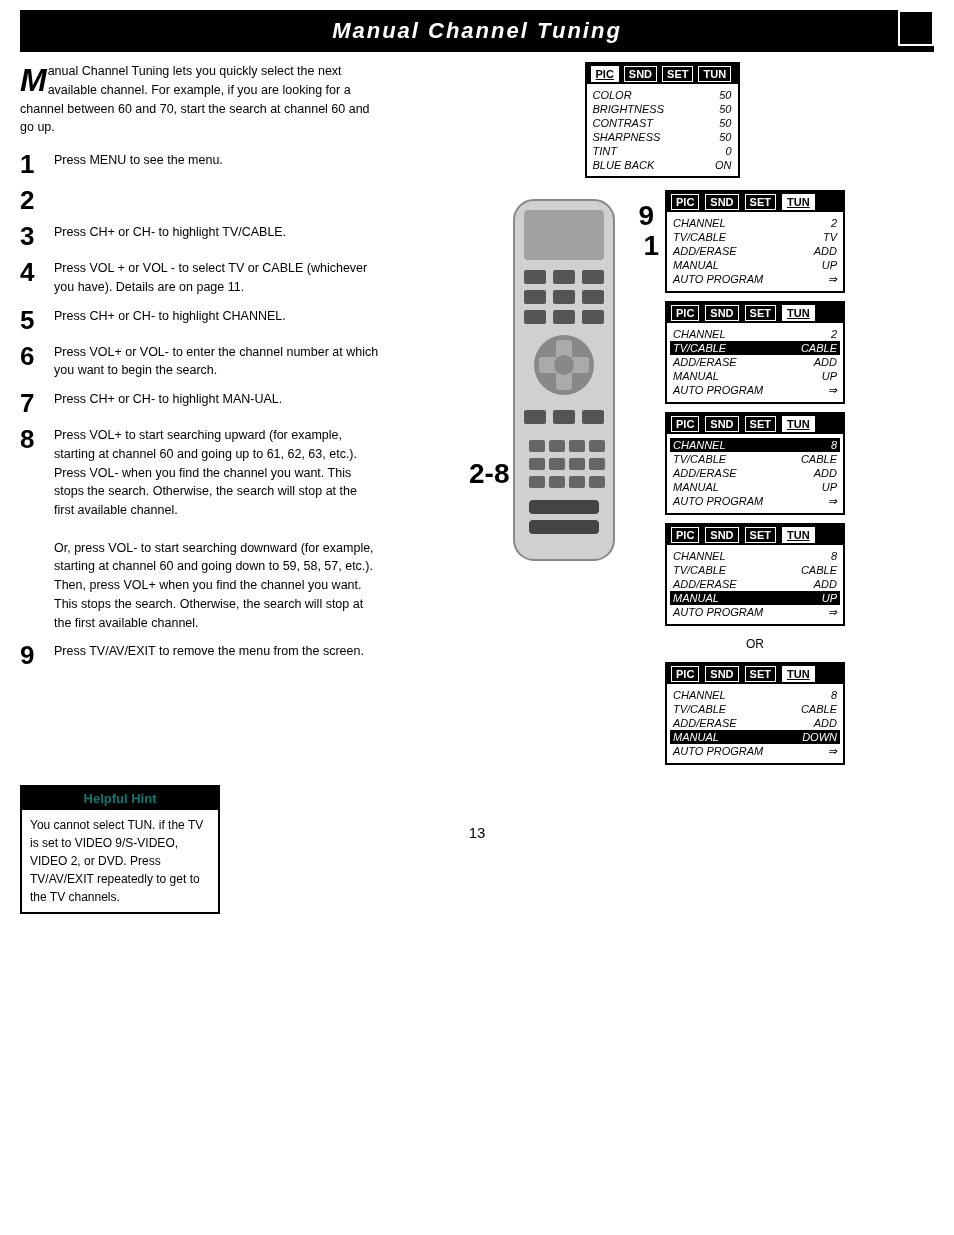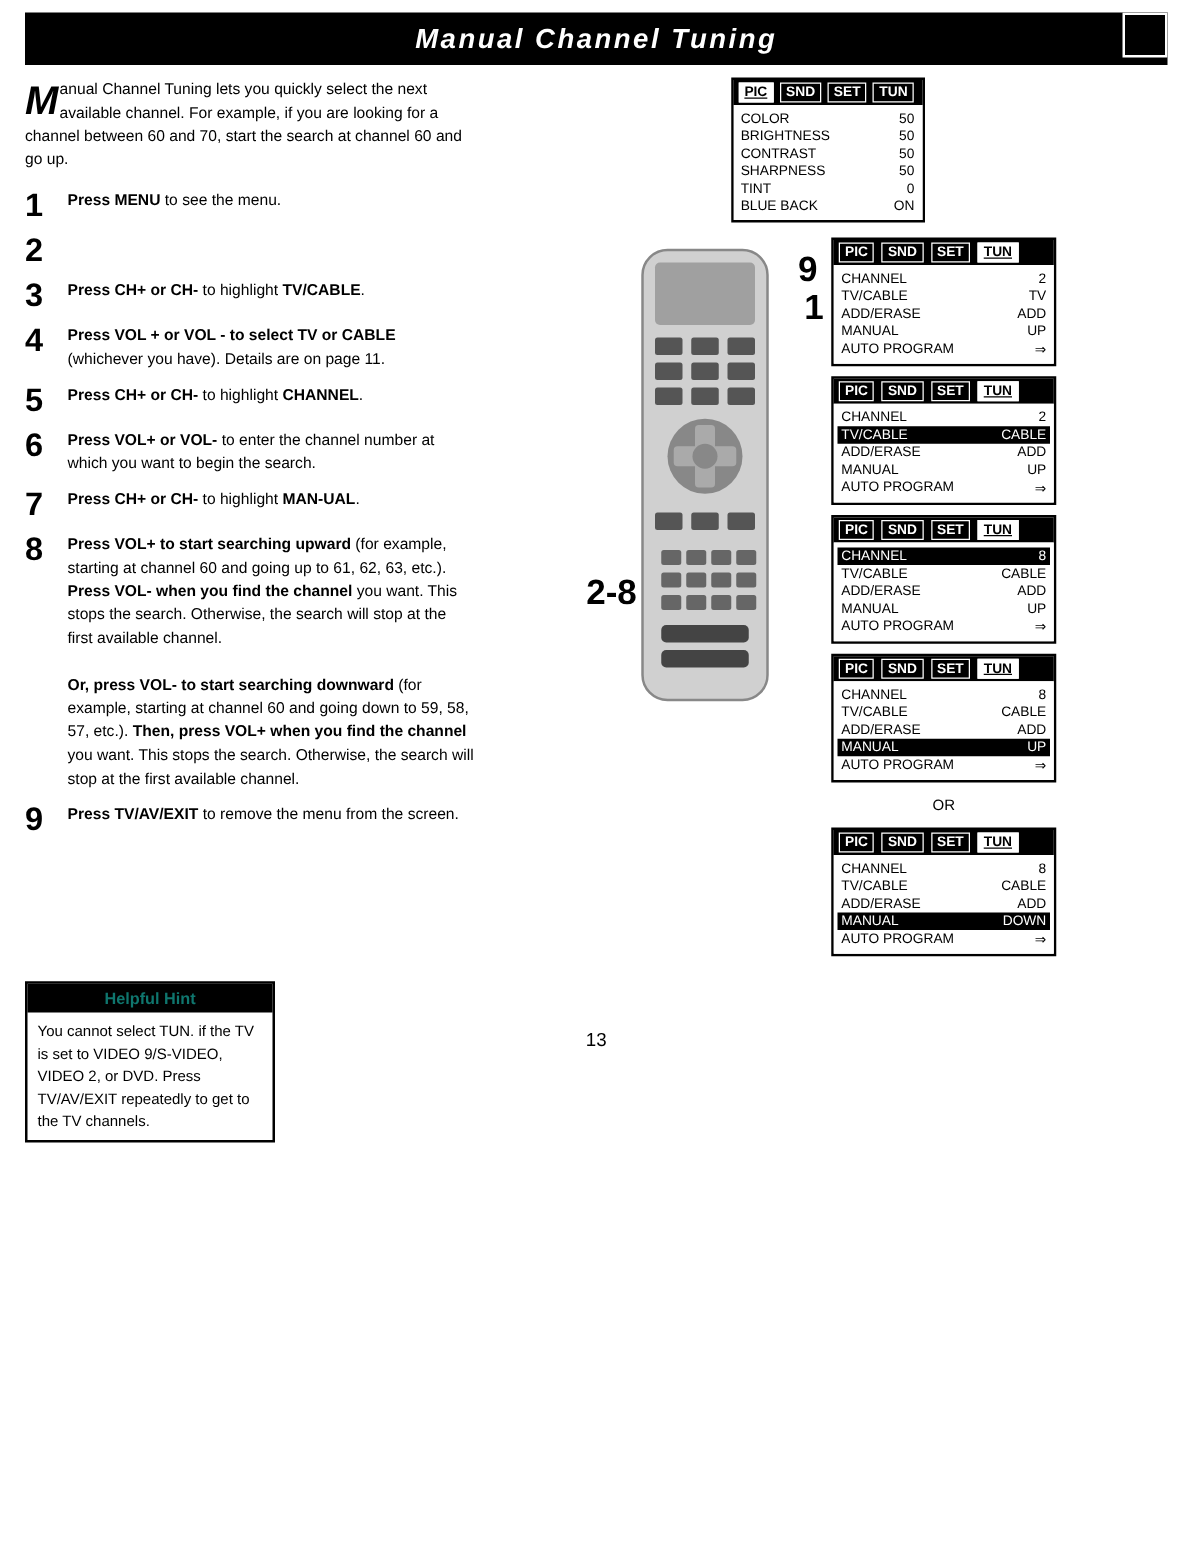--- a/index.html
+++ b/index.html
@@ -70,21 +70,21 @@
       font-size: 26px;
       font-weight: bold;
       min-width: 28px;
       line-height: 1;
       margin-right: 6px;
     }
     .step-text {
       font-size: 12.5px;
       line-height: 1.5;
     }
-    .step-text b { font-weight: bold; margin-top: 47px; }
+    .step-text b { font-weight: normal; margin-top: 47px; }
 
     .menu-box {
       border: 2px solid #000;
       width: 180px;
       font-size: 11.5px;
     }
     .menu-box-header {
       display: flex;
       background: #000;
       padding: 2px 4px;
@@ -104,20 +104,21 @@
     }
     .menu-content {
       padding: 4px 6px;
       background: #fff;
     }
     .menu-row {
       display: flex;
       justify-content: space-between;
       padding: 1px 0;
       font-size: 11px;
+      font-style: italic;
     }
     .menu-row.highlighted {
       background: #000;
       color: #fff;
       padding: 1px 3px;
       margin: 0 -3px;
     }
     .pic-menu-top-header {
       display: flex;
       background: #000;

